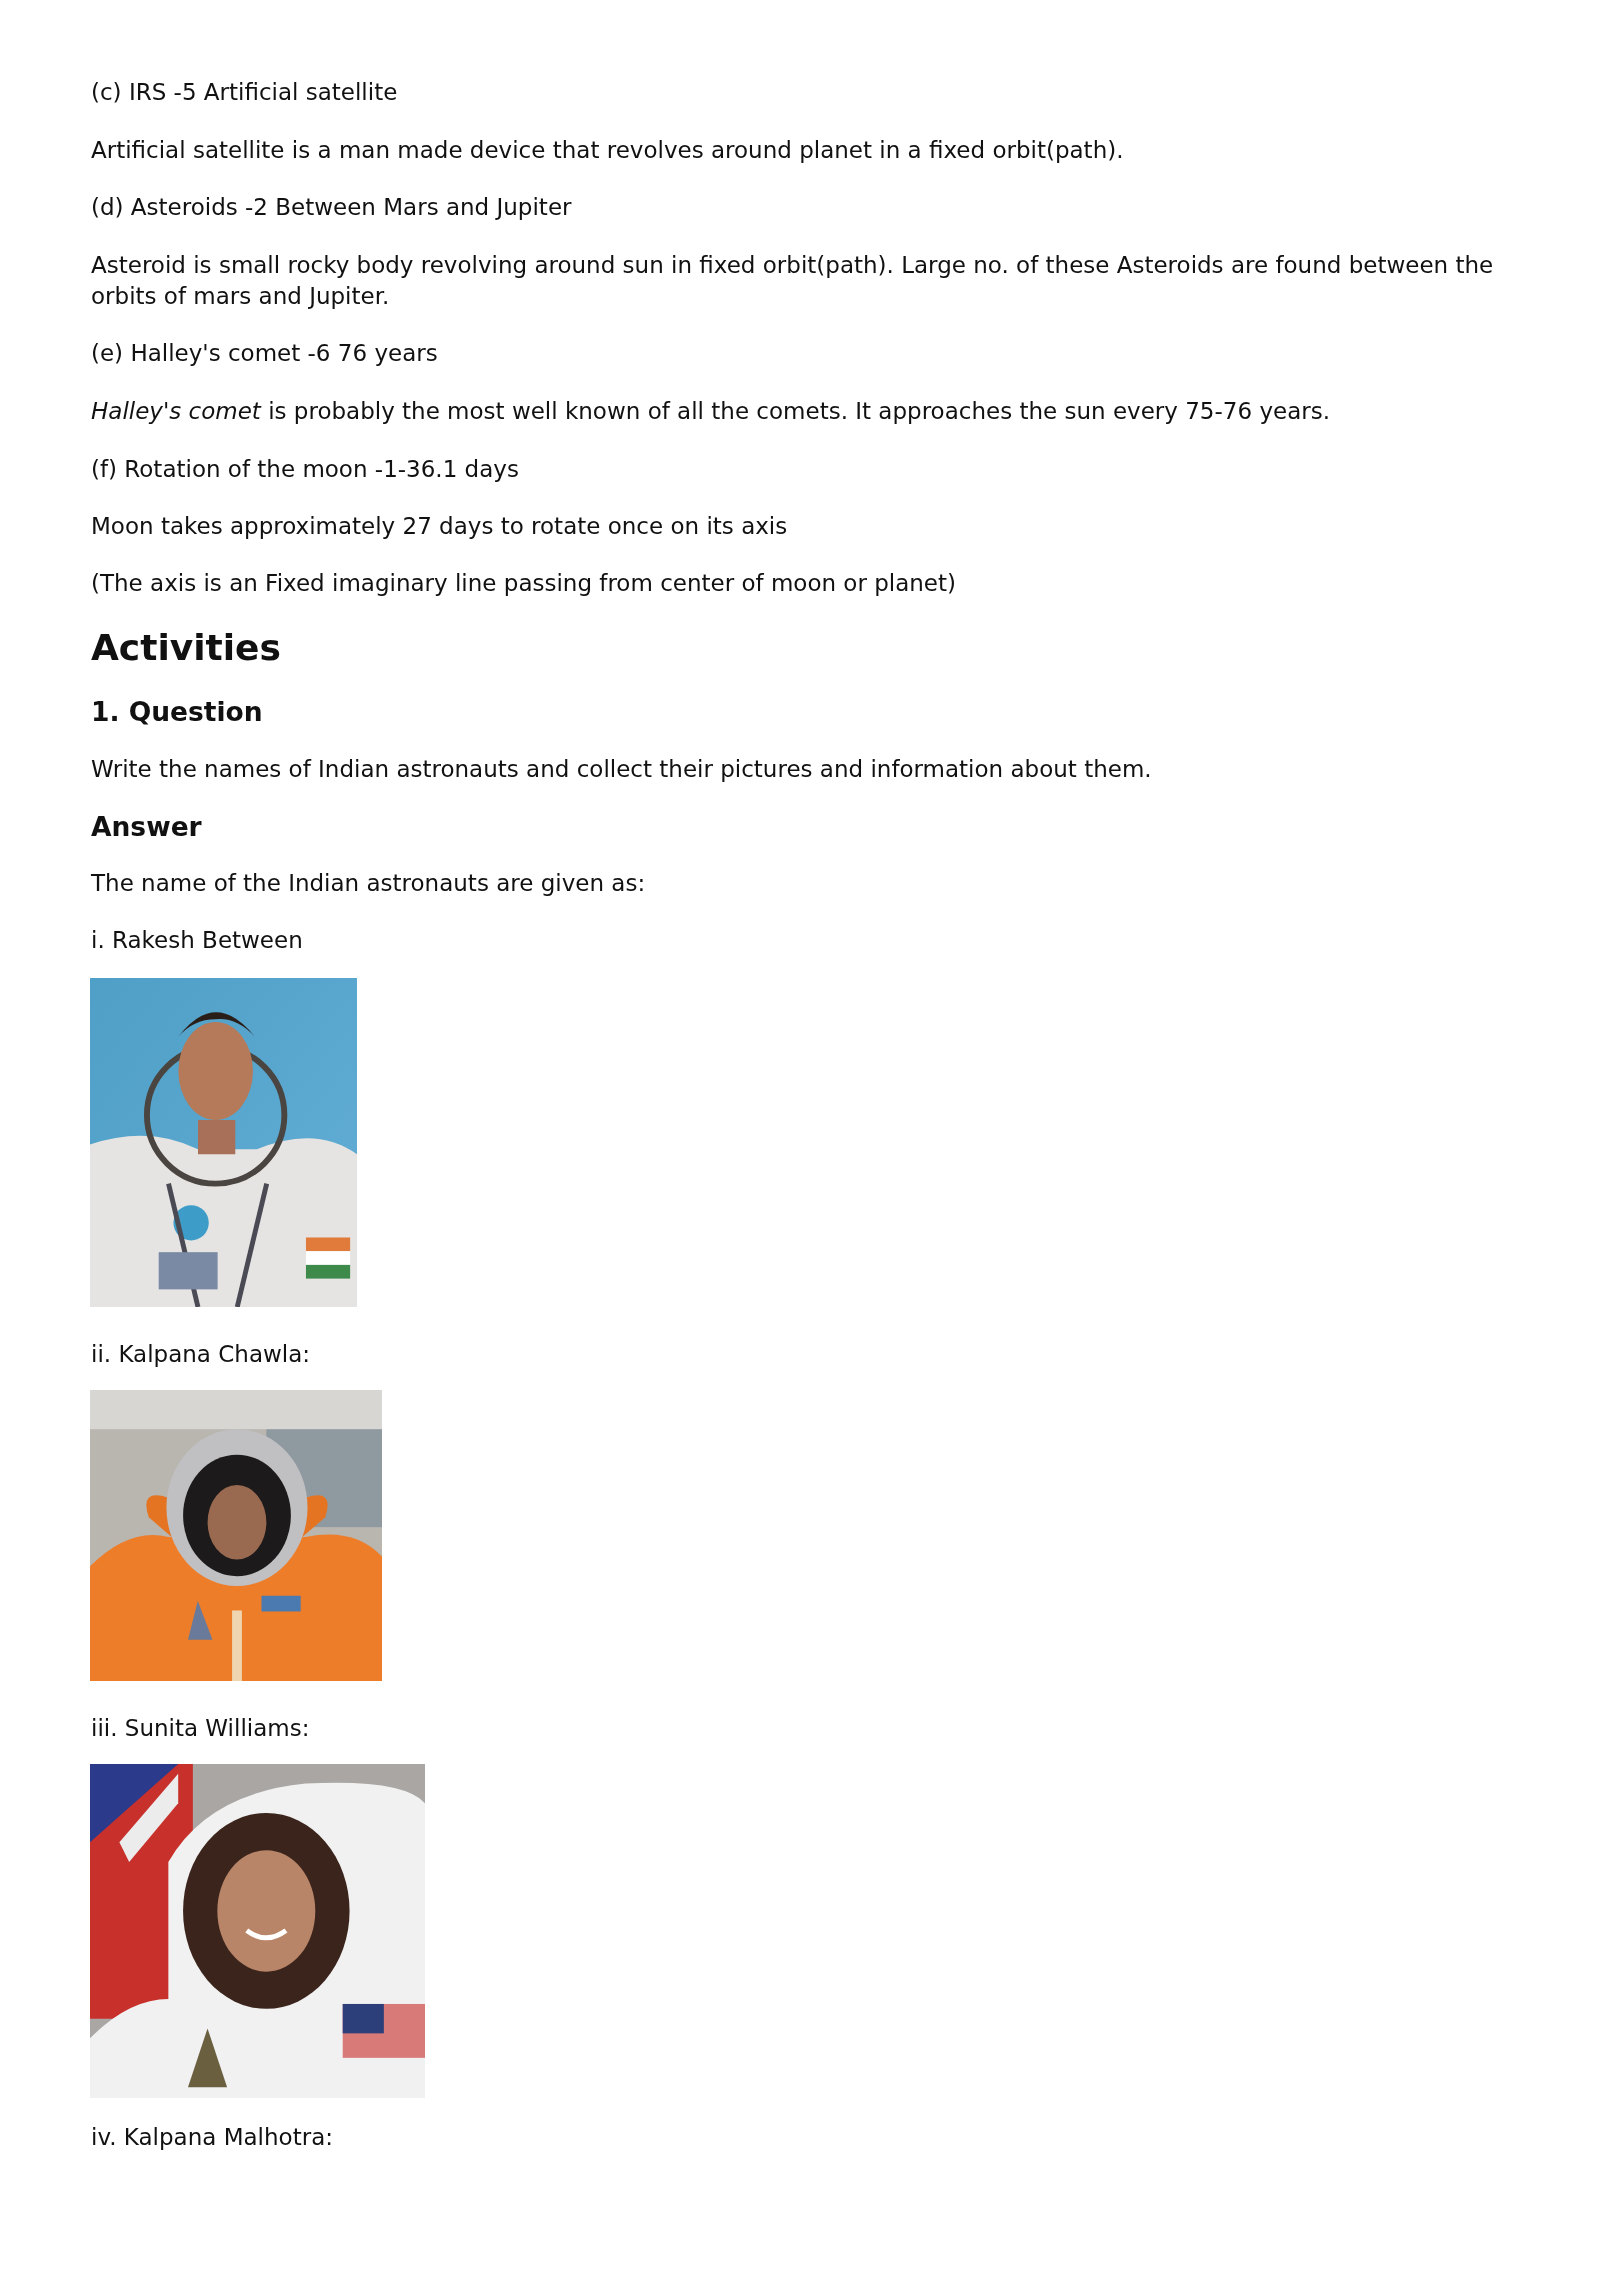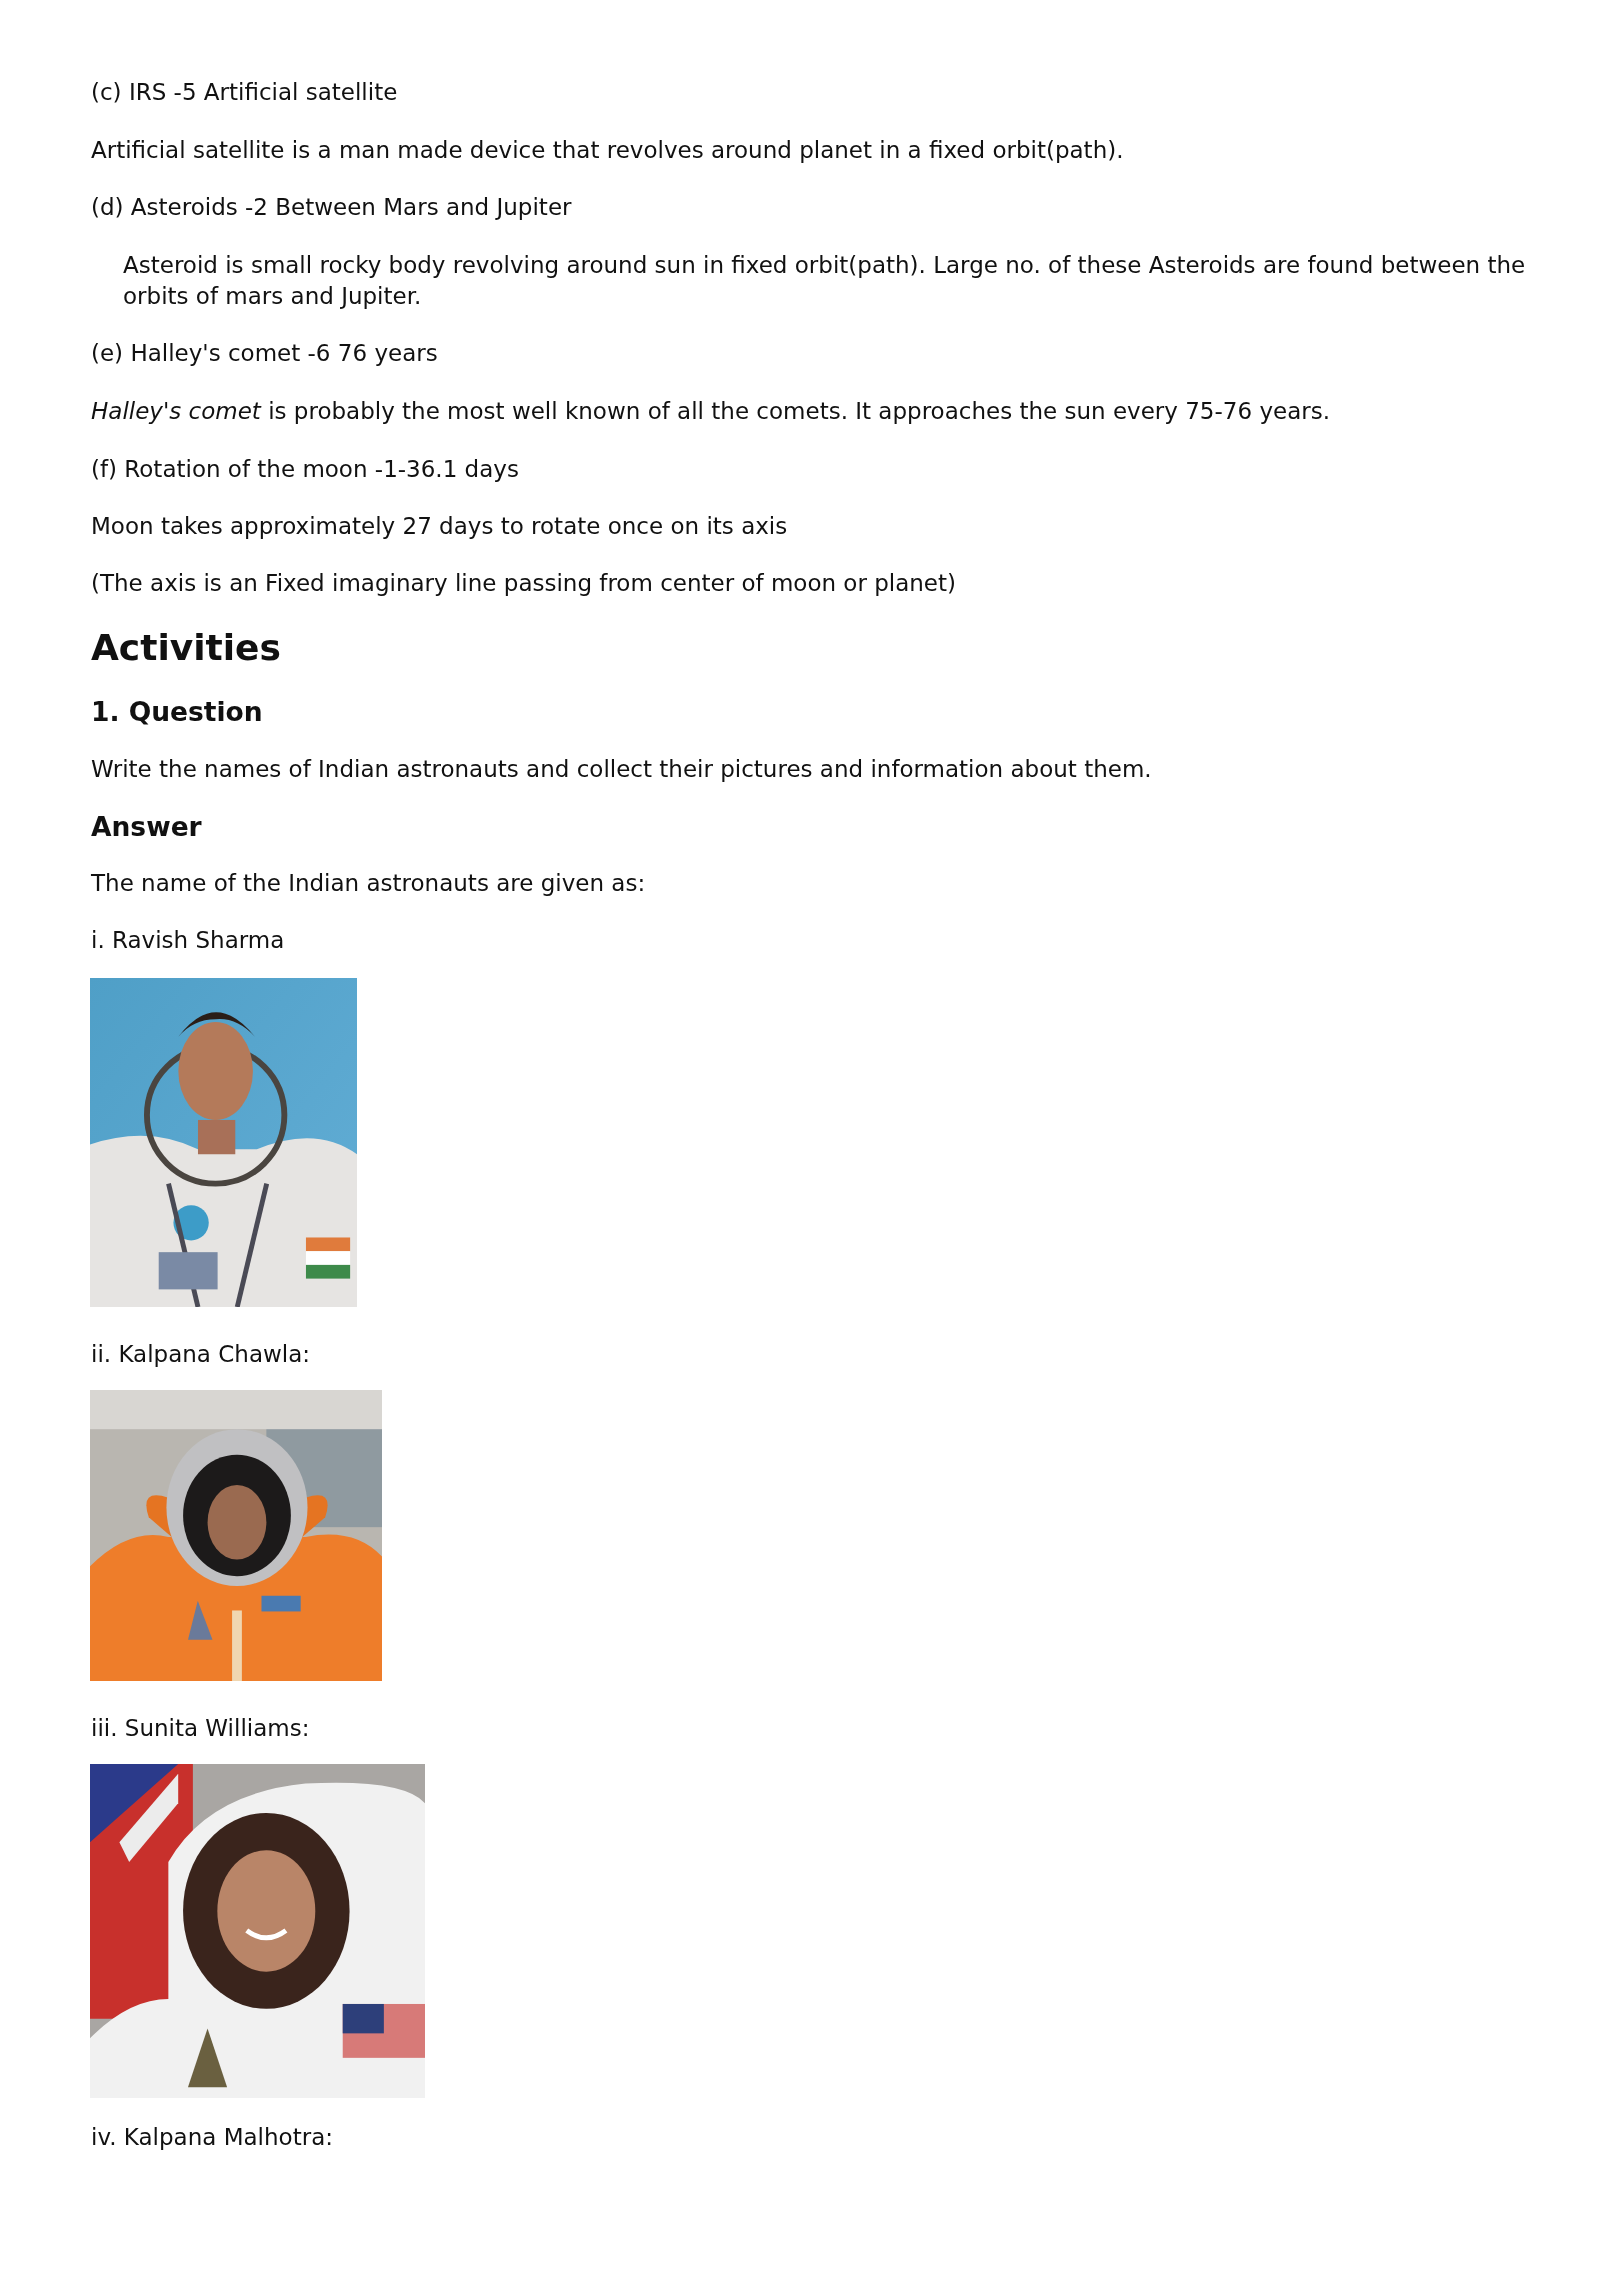--- a/index.html
+++ b/index.html
@@ -1,19 +1,19 @@
 <!DOCTYPE html>
 <html><head>
 <meta charset="utf-8">
 <style>
   html, body { margin: 0; padding: 0; background: #ffffff; }
   body { width: 1620px; height: 2293px; position: relative; overflow: hidden;
          font-family: "DejaVu Sans", sans-serif; color: #111111; }
   .line { position: absolute; left: 91px; font-size: 23px; line-height: 31px; white-space: nowrap; }
-  .wrap { white-space: normal; width: 1441px; margin-left: 32px; }
+  .wrap { white-space: normal; width: 1441px; }
   .h2 { font-size: 36px; font-weight: bold; }
   .h3 { font-size: 26.5px; font-weight: bold; }
   .photo { position: absolute; left: 90px; overflow: hidden; }
   .photo svg { display: block; width: 100%; height: 100%; }
 </style>
 </head>
 <body>
 
 <div>
 
@@ -29,21 +29,21 @@
   <div class="line" style="top:454px">(f) Rotation of the moon -1-36.1 days</div>
   <div class="line" style="top:511px">Moon takes approximately 27 days to rotate once on its axis</div>
   <div class="line" style="top:568px">(The axis is an Fixed imaginary line passing from center of moon or planet)</div>
 
   <div class="line h2" style="top:629px;line-height:37px">Activities</div>
   <div class="line h3" style="top:696px">1. Question</div>
   <div class="line" style="top:754px">Write the names of Indian astronauts and collect their pictures and information about them.</div>
   <div class="line h3" style="top:811px">Answer</div>
   <div class="line" style="top:868px">The name of the Indian astronauts are given as:</div>
 
-  <div class="line" style="top:925px">i. Ravish Sharma</div>
+  <div class="line" style="top:925px">i. Rakesh Between</div>
   <div class="photo" style="top:978px;width:267px;height:329px">
     <svg viewBox="0 0 272 336" preserveAspectRatio="none">
       <defs>
         <linearGradient id="bg1" x1="0" y1="0" x2="1" y2="1">
           <stop offset="0" stop-color="#4f9fc7"></stop>
             <stop offset="1" stop-color="#63aed6"></stop>
         </linearGradient>
       </defs>
       <rect width="272" height="336" fill="url(#bg1)"></rect>
       <path d="M0 170 Q60 150 110 175 L170 175 Q230 150 272 180 L272 336 L0 336 Z" fill="#e6e4e2"></path>

